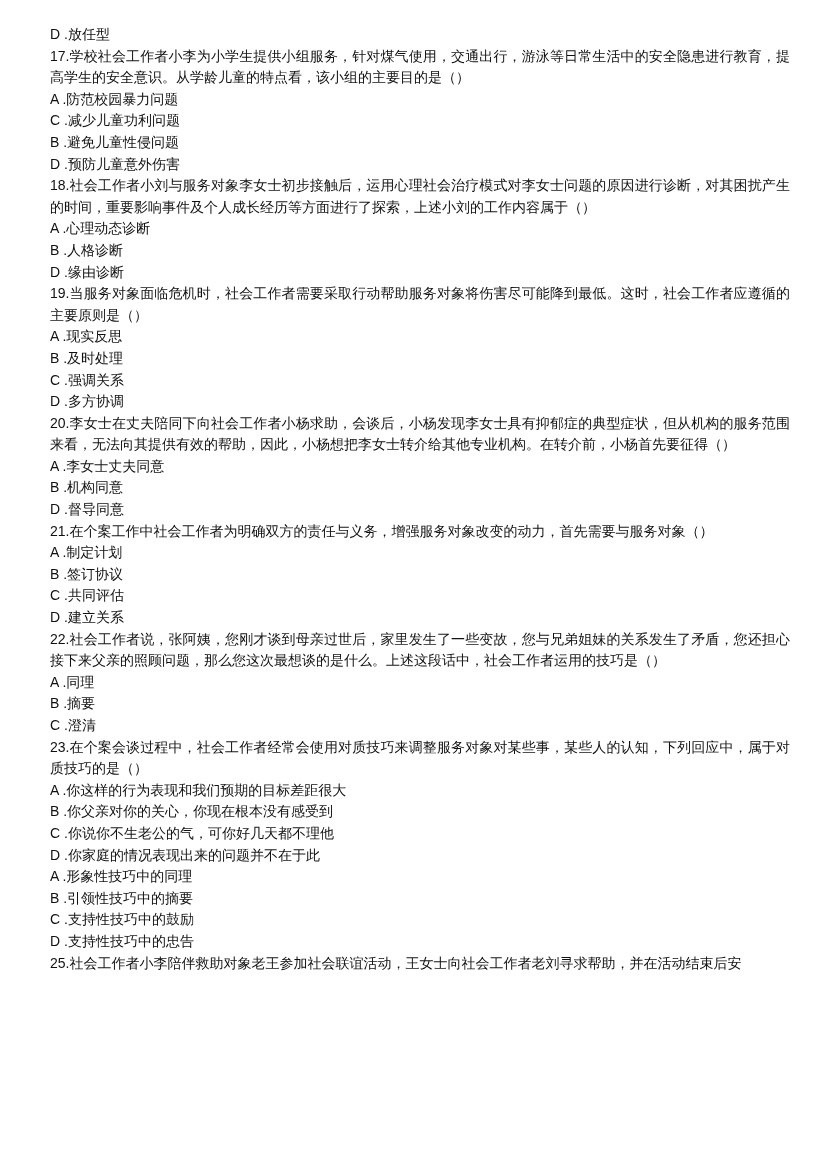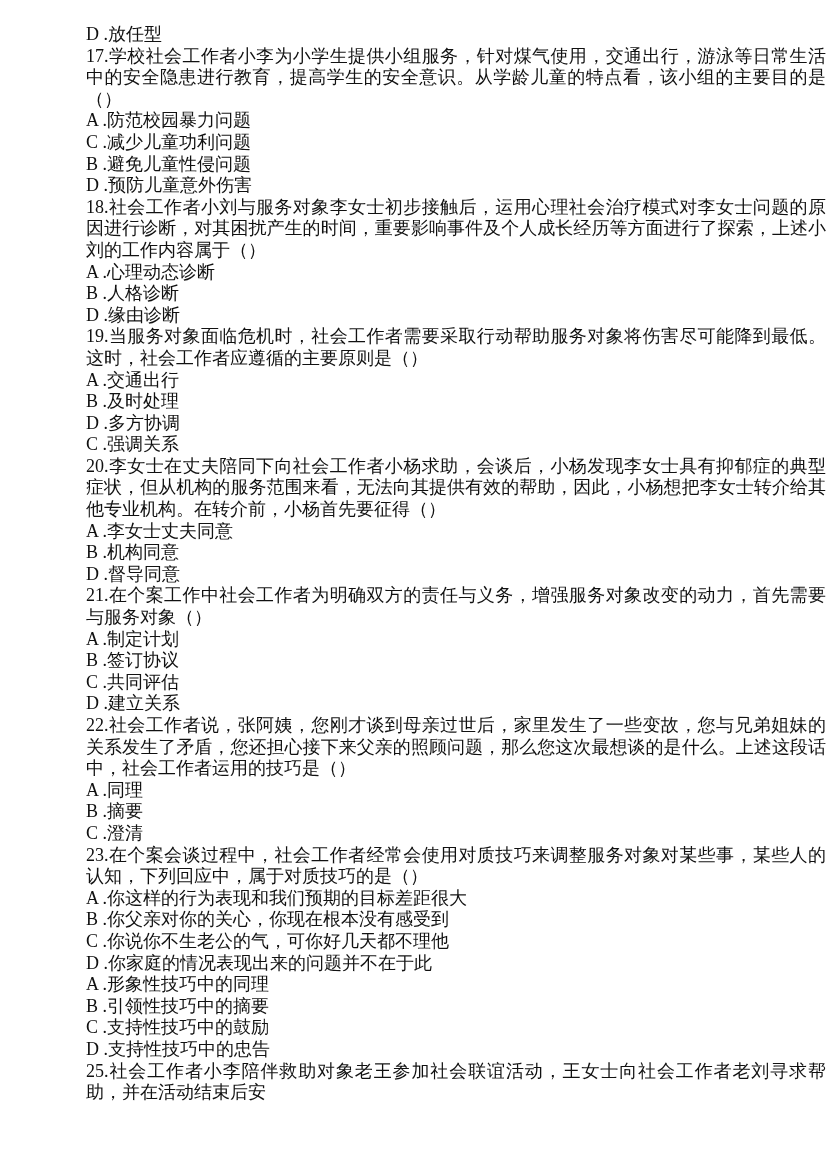--- a/index.html
+++ b/index.html
@@ -1,20 +1,20 @@
 <!DOCTYPE html>
 <html><head>
 <meta charset="utf-8">
 <style>
   html, body { margin: 0; padding: 0; background: #ffffff; }
   body { width: 830px; height: 1175px; overflow: hidden; position: relative; }
   .page {
     position: absolute; left: 50px; top: 24px; width: 740px;
-    font-family: Liberation Serif, serif;
-    font-size: 18px; color: #111111; line-height: 21.6px; margin-left: 36px;
+    font-family: Liberation Sans, sans-serif;
+    font-size: 14px; color: #111111; line-height: 21.6px;
   }
   .line { white-space: nowrap; height: 21.6px; }
   .q-line { white-space: normal; text-align: justify; text-align-last: left; }
   .q-block { }
 </style>
 </head>
 <body>
 
 <div class="page">
   <div class="line">D .放任型</div>
@@ -27,24 +27,24 @@
         <div class="line">D .预防儿童意外伤害</div>
       </div>
       <div class="q-block">
         <div class="q-line"><span>18.</span><span>社会工作者小刘与服务对象李女士初步接触后，运用心理社会治疗模式对李女士问题的原因进行诊断，对其困扰产生的时间，重要影响事件及个人成长经历等方面进行了探索，上述小刘的工作内容属于（）</span></div>
         <div class="line">A .心理动态诊断</div>
         <div class="line">B .人格诊断</div>
         <div class="line">D .缘由诊断</div>
       </div>
       <div class="q-block">
         <div class="q-line"><span>19.</span><span>当服务对象面临危机时，社会工作者需要采取行动帮助服务对象将伤害尽可能降到最低。这时，社会工作者应遵循的主要原则是（）</span></div>
-        <div class="line">A .交通出行</div>
+        <div class="line">A .现实反思</div>
         <div class="line">B .及时处理</div>
+        <div class="line">C .强调关系</div>
         <div class="line">D .多方协调</div>
-        <div class="line">C .强调关系</div>
       </div>
       <div class="q-block">
         <div class="q-line"><span>20.</span><span>李女士在丈夫陪同下向社会工作者小杨求助，会谈后，小杨发现李女士具有抑郁症的典型症状，但从机构的服务范围来看，无法向其提供有效的帮助，因此，小杨想把李女士转介给其他专业机构。在转介前，小杨首先要征得（）</span></div>
         <div class="line">A .李女士丈夫同意</div>
         <div class="line">B .机构同意</div>
         <div class="line">D .督导同意</div>
       </div>
       <div class="q-block">
         <div class="q-line"><span>21.</span><span>在个案工作中社会工作者为明确双方的责任与义务，增强服务对象改变的动力，首先需要与服务对象（）</span></div>
         <div class="line">A .制定计划</div>

